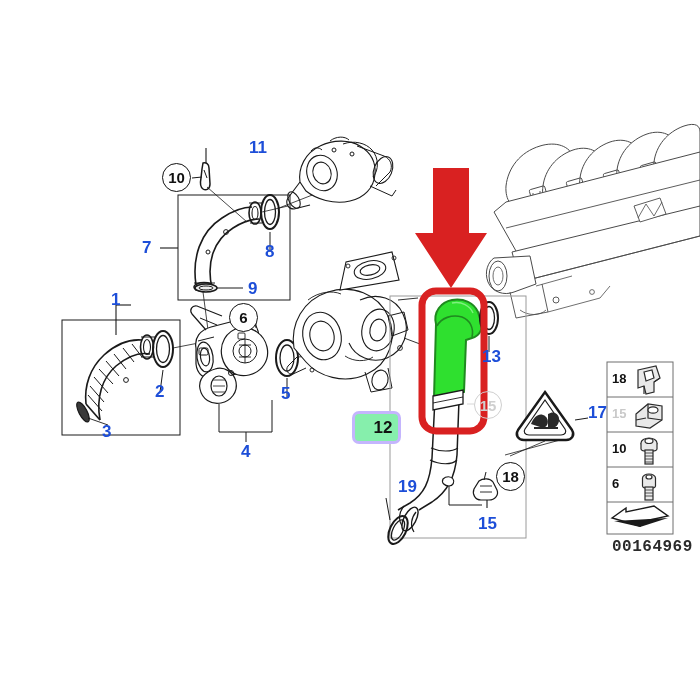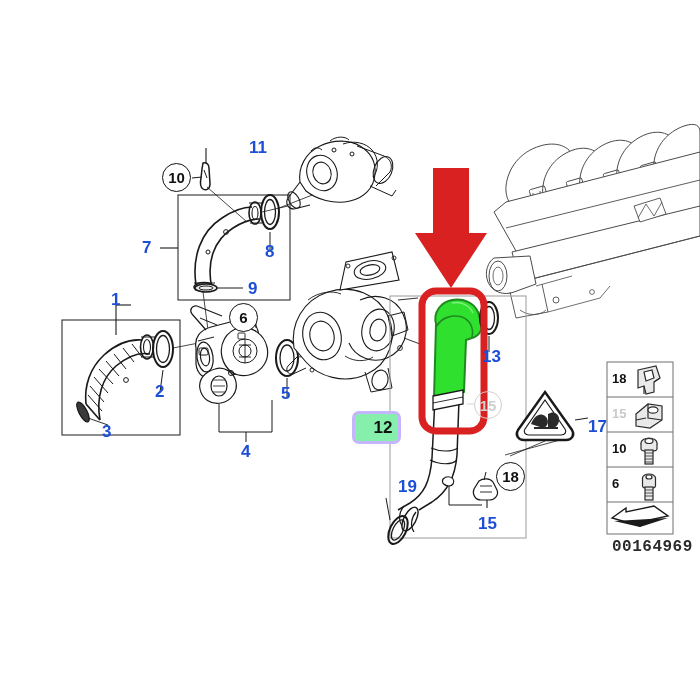--- a/index.html
+++ b/index.html
@@ -424,21 +424,21 @@
   <div class="lbl lbl-num" style="left:482px;top:348px;">13</div>
 
   <div class="circ circ-faint" style="left:474px;top:391px;width:26px;height:26px;">15</div>
 
   <div class="lbl lbl-num" style="left:398px;top:478px;">19</div>
 
   <div class="circ" style="left:496px;top:462px;width:27px;height:27px;">18</div>
 
   <div class="lbl lbl-num" style="left:478px;top:515px;">15</div>
 
-  <div class="lbl lbl-num" style="left:588px;top:418px;">17</div>
+  <div class="lbl lbl-num" style="left:588px;top:404px;">17</div>
 
   <div class="legend-num" style="left:612px;top:371px;">18</div>
   <div class="legend-num faint" style="left:612px;top:406px;">15</div>
   <div class="legend-num" style="left:612px;top:441px;">10</div>
   <div class="legend-num" style="left:612px;top:476px;">6</div>
 
   <div class="legend-code" style="left:612px;top:538px;">00164969</div>
 
 </div>
 

